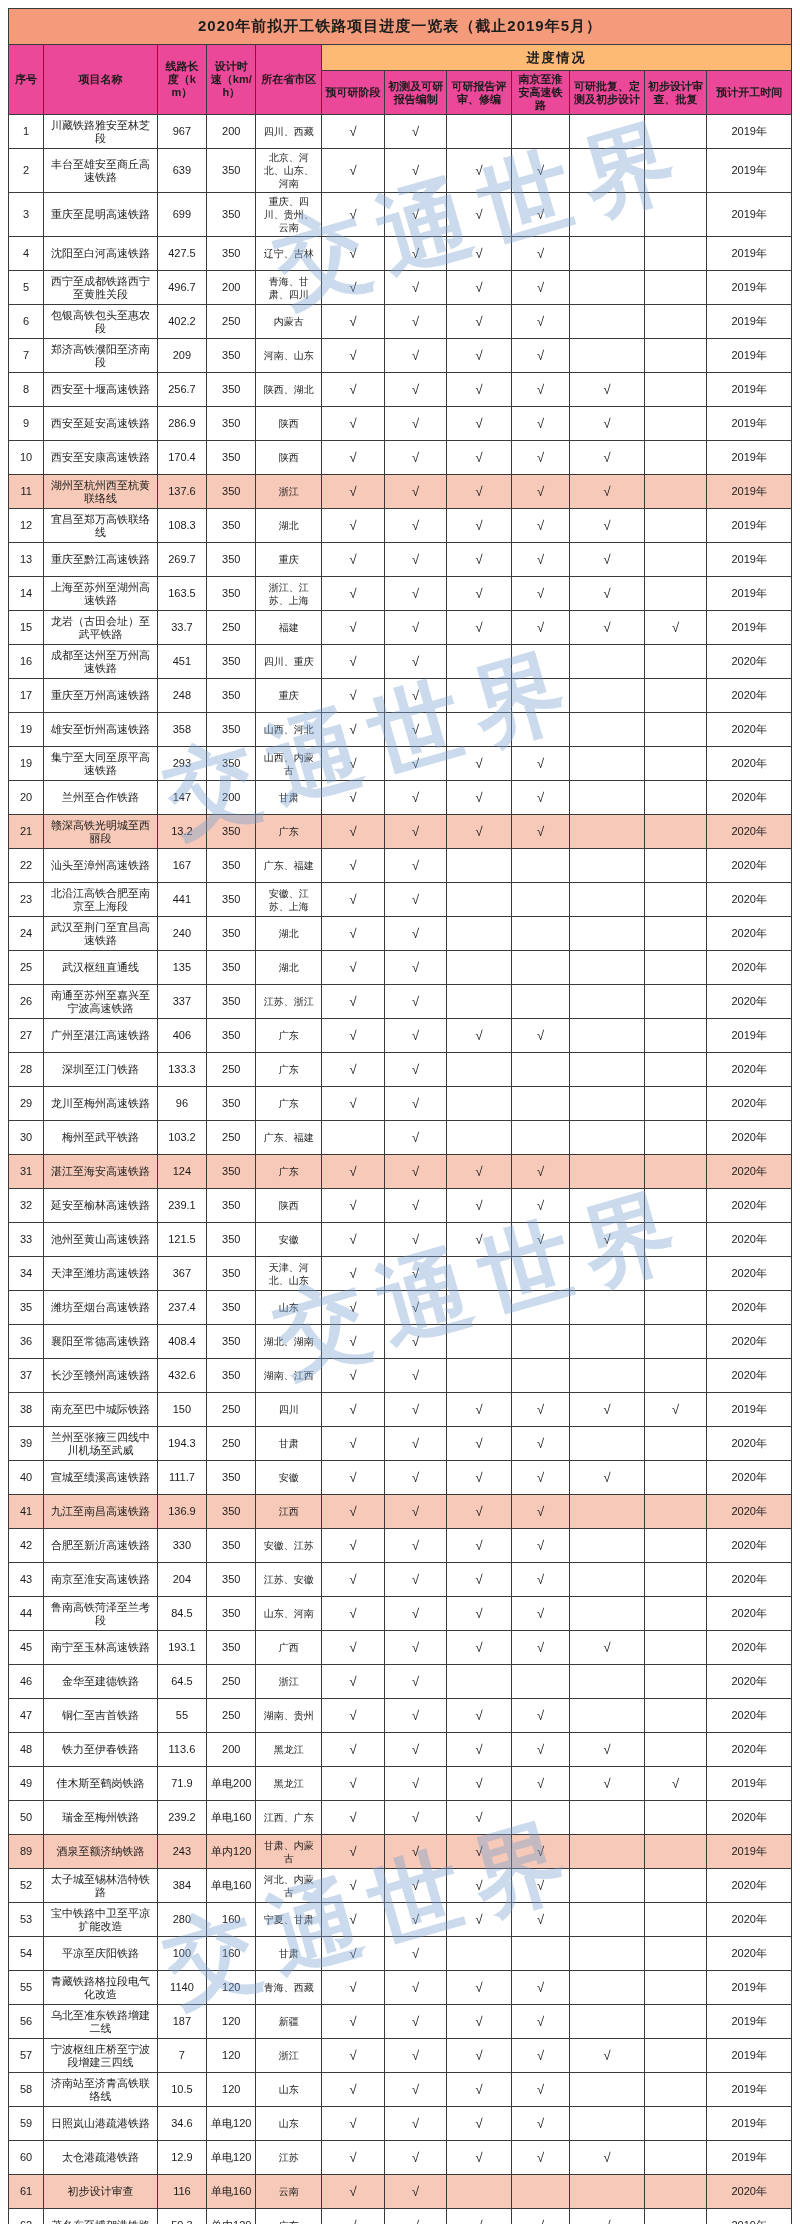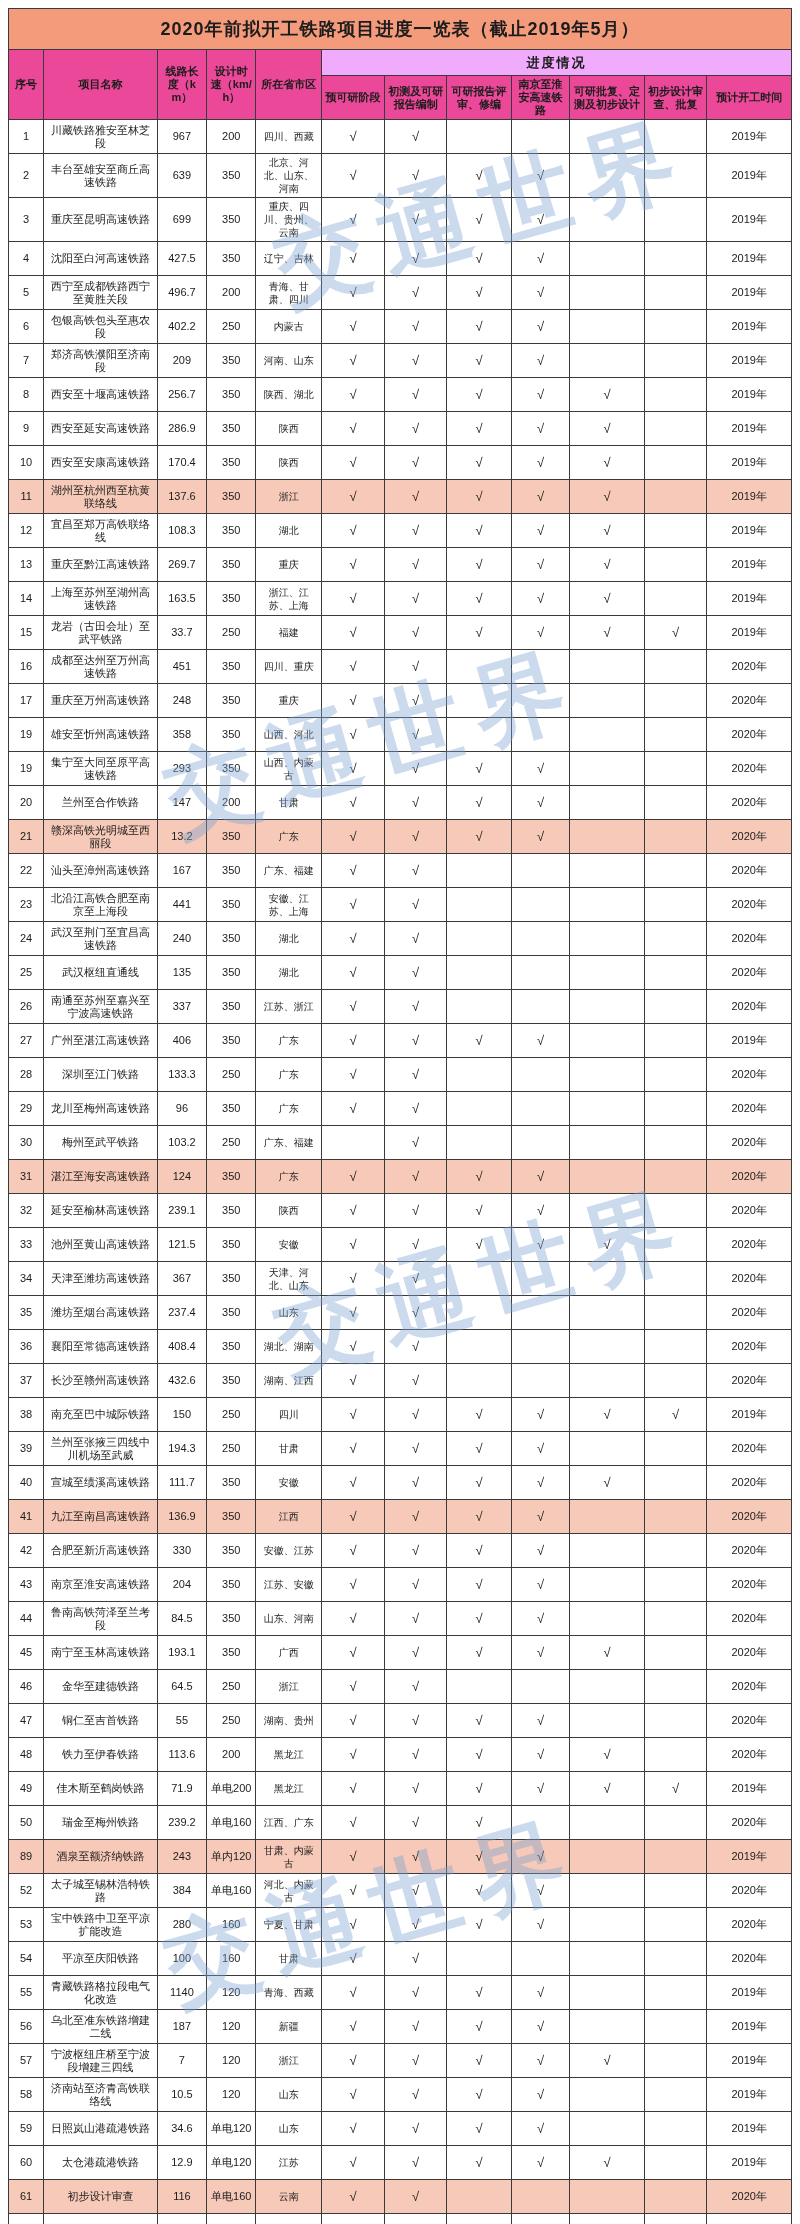--- a/index.html
+++ b/index.html
@@ -9,21 +9,21 @@
     color:#1c1c1c;
     position:relative;
     overflow:hidden;
   }
   .page{position:relative;padding:8px;}
   .title-bar{
     border:1px solid #3a3a3a;
     border-bottom:none;
     background:var(--salmon,#f49b7c);
     text-align:center;
-    font-size:18px;
+    font-size:15px;
     font-weight:bold;
     padding:8px 4px;
     letter-spacing:1px;
   }
   table{
     border-collapse:collapse;
     table-layout:fixed;
     width:784px;
     position:relative;
     z-index:2;
@@ -32,21 +32,21 @@
   th,td{
     border:1px solid #3a3a3a;
     text-align:center;
     vertical-align:middle;
     padding:2px 3px;
     font-size:11px;
     line-height:13px;
     word-break:break-all;
   }
   thead th{font-weight:bold;background:#ec4899;}
-  th.group{background:#f0abfc;font-size:13px;letter-spacing:2px;padding:6px 2px;}
+  th.group{background:#fdba74;font-size:13px;letter-spacing:2px;padding:6px 2px;}
   tbody td{height:29px;background:#ffffff;}
   tbody td.check{font-size:13px;}
   tbody td.reg{font-size:10px;}
   tbody tr.hl td{background:#f6c9b8;}
   .wm{
     position:absolute;
     z-index:3;
     font-size:92px;
     font-weight:bold;
     letter-spacing:14px;

